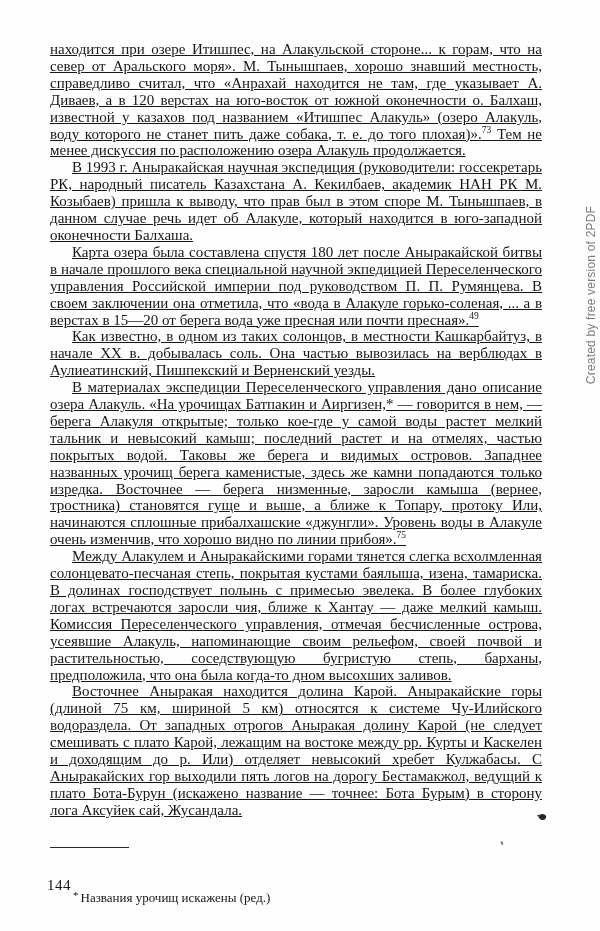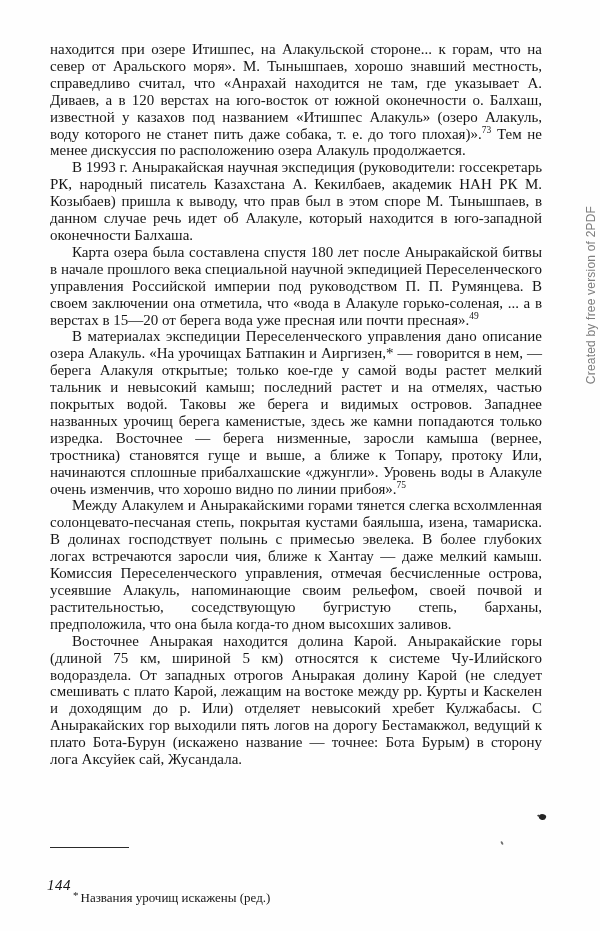--- a/index.html
+++ b/index.html
@@ -21,20 +21,21 @@
     left: 50px;
     top: 41px;
     width: 492px;
     font-size: 15px;
     line-height: 16.9px;
     text-align: justify;
   }
   .text-block p {
     margin: 0;
     padding: 0;
+    text-decoration: underline;
   }
   .text-block p.indent {
     text-indent: 22px;
   }
   .text-block sup {
     font-size: 9.5px;
     line-height: 0;
     vertical-align: super;
   }
   .footnote-rule {
@@ -57,21 +58,20 @@
     font-size: 11px;
     vertical-align: 3px;
     margin-right: 2px;
   }
   .page-number {
     position: absolute;
     left: 47px;
     top: 877px;
     font-size: 15px;
     letter-spacing: 0.5px;
-    font-style: italic;
   }
   .watermark {
     position: absolute;
     left: 591px;
     top: 295px;
     transform: translate(-50%, -50%) rotate(-90deg);
     white-space: nowrap;
     font-family: "Liberation Sans", "DejaVu Sans", sans-serif;
     font-size: 12px;
     letter-spacing: 0.2px;
@@ -109,20 +109,21 @@
 </style>
 </head>
 <body>
 
 <div class="page">
 
   <div class="text-block" id="text-block">
       <p class=""><span>находится при озере Итишпес, на Алакульской стороне... к горам, что на север от Аральского моря». М. Тынышпаев, хорошо знавший местность, справедливо считал, что «Анрахай находится не там, где указывает А. Диваев, а в 120 верстах на юго-восток от южной оконечности о. Балхаш, известной у казахов под названием «Итишпес Алакуль» (озеро Алакуль, воду которого не станет пить даже собака, т. е. до того плохая)».</span><sup>73</sup><span> Тем не менее дискуссия по расположению озера Алакуль продолжается.</span></p>
       <p class="indent"><span>В 1993 г. Аныракайская научная экспедиция (руководители: госсекретарь РК, народный писатель Казахстана А. Кекилбаев, академик НАН РК М. Козыбаев) пришла к выводу, что прав был в этом споре М. Тынышпаев, в данном случае речь идет об Алакуле, который находится в юго-западной оконечности Балхаша.</span></p>
       <p class="indent"><span>Карта озера была составлена спустя 180 лет после Аныракайской битвы в начале прошлого века специальной научной экпедицией Переселенческого управления Российской империи под руководством П. П. Румянцева. В своем заключении она отметила, что «вода в Алакуле горько-соленая, ... а в верстах в 15—20 от берега вода уже пресная или почти пресная».</span><sup>49</sup></p>
+      <p class="indent"><span>Как известно, в одном из таких солонцов, в местности Кашкарбайтуз, в начале XX в. добывалась соль. Она частью вывозилась на верблюдах в Аулиеатинский, Пишпекский и Верненский уезды.</span></p>
       <p class="indent"><span>В материалах экспедиции Переселенческого управления дано описание озера Алакуль. «На урочищах Батпакин и Аиргизен,* — говорится в нем, — берега Алакуля открытые; только кое-где у самой воды растет мелкий тальник и невысокий камыш; последний растет и на отмелях, частью покрытых водой. Таковы же берега и видимых островов. Западнее названных урочищ берега каменистые, здесь же камни попадаются только изредка. Восточнее — берега низменные, заросли камыша (вернее, тростника) становятся гуще и выше, а ближе к Топару, протоку Или, начинаются сплошные прибалхашские «джунгли». Уровень воды в Алакуле очень изменчив, что хорошо видно по линии прибоя».</span><sup>75</sup></p>
       <p class="indent"><span>Между Алакулем и Аныракайскими горами тянется слегка всхолмленная солонцевато-песчаная степь, покрытая кустами баялыша, изена, тамариска. В долинах господствует полынь с примесью эвелека. В более глубоких логах встречаются заросли чия, ближе к Хантау — даже мелкий камыш. Комиссия Переселенческого управления, отмечая бесчисленные острова, усеявшие Алакуль, напоминающие своим рельефом, своей почвой и растительностью, соседствующую бугристую степь, барханы, предположила, что она была когда-то дном высохших заливов.</span></p>
       <p class="indent"><span>Восточнее Аныракая находится долина Карой. Аныракайские горы (длиной 75 км, шириной 5 км) относятся к системе Чу-Илийского водораздела. От западных отрогов Аныракая долину Карой (не следует смешивать с плато Карой, лежащим на востоке между рр. Курты и Каскелен и доходящим до р. Или) отделяет невысокий хребет Кулжабасы. С Аныракайских гор выходили пять логов на дорогу Бестамакжол, ведущий к плато Бота-Бурун (искажено название — точнее: Бота Бурым) в сторону лога Аксуйек сай, Жусандала.</span></p>
     </div>
 
   <div class="footnote-rule"></div>
 
   <div class="footnote">
     <span class="fn-marker">*</span><span>Названия урочищ искажены (ред.)</span>
   </div>

